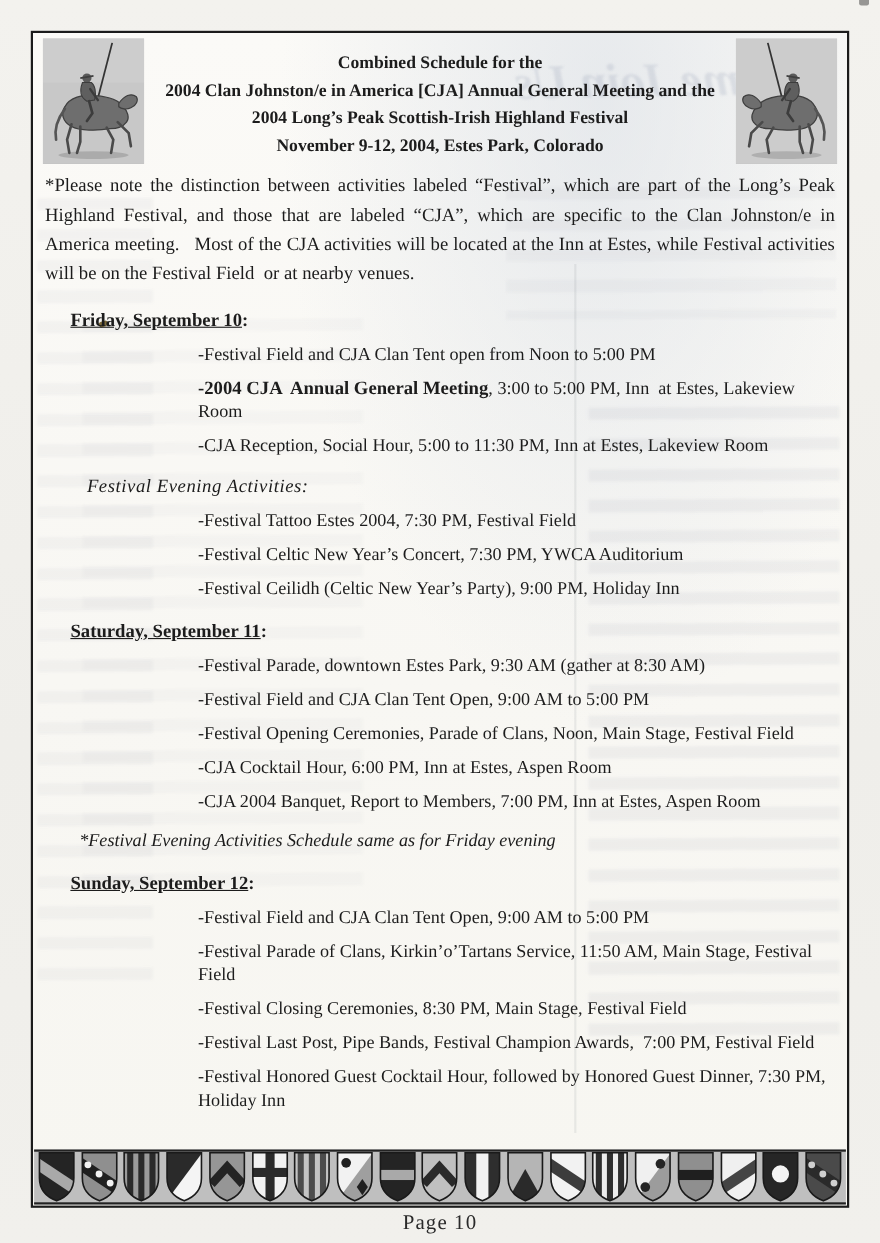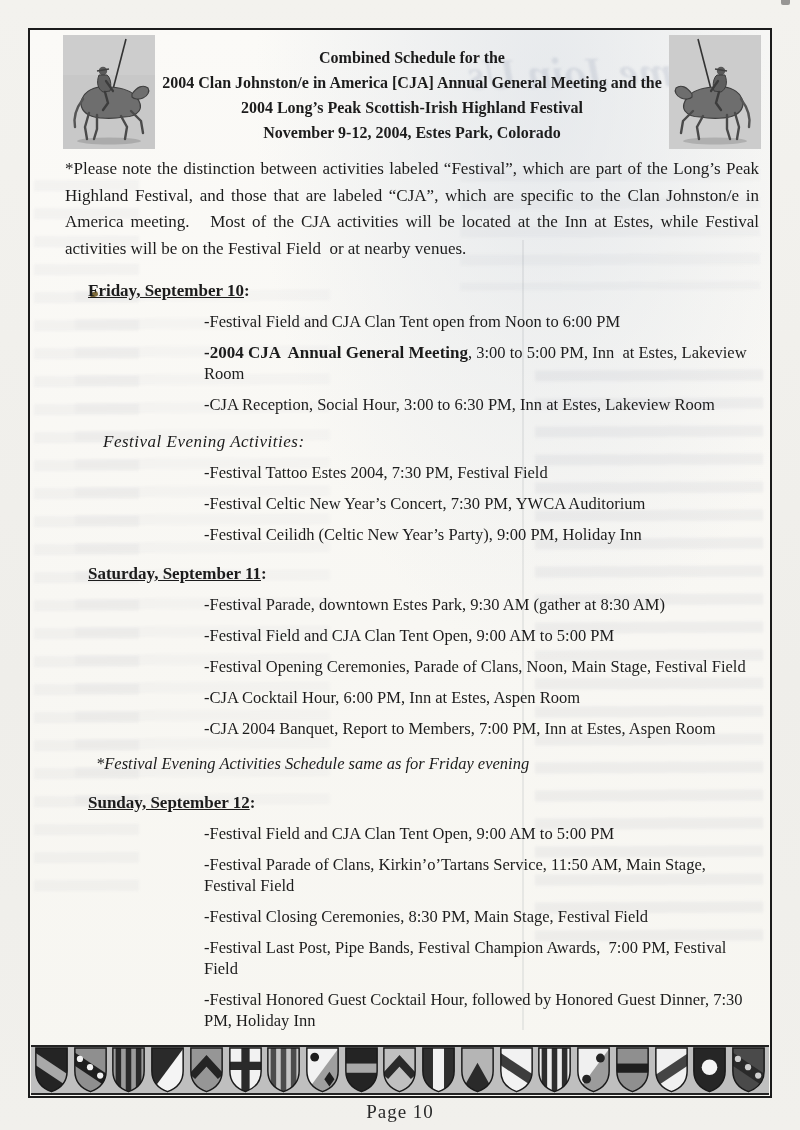--- a/index.html
+++ b/index.html
@@ -16,21 +16,20 @@
     background:linear-gradient(180deg,#f3f2ee 0%,#efeeea 60%,#f1f0ec 100%);
   }
   .frame{
     position:absolute;left:28px;top:28px;width:744px;height:1070px;
     box-sizing:border-box;
     border:2.5px solid #1b1b1b;
     background:
       radial-gradient(ellipse at 70% 6%, rgba(214,220,228,.55) 0%, rgba(255,255,255,0) 40%),
       linear-gradient(180deg,#fbfaf7 0%,#f8f7f3 55%,#f7f6f1 100%);
     overflow:hidden;
-    padding-left:24px;
   }
   
   .ghost{position:absolute;pointer-events:none;}
   .ghost-title{
     left:370px;top:18px;width:340px;height:60px;
     font-weight:bold;font-style:italic;font-size:44px;
     color:rgba(135,145,170,.20);
     transform:scaleX(-1) rotate(1deg);
     filter:blur(1.2px);
     text-align:center;white-space:nowrap;
@@ -152,23 +151,23 @@
           <path d="M43,46 L50,56" stroke="#3c3c3c" stroke-width="2.2" stroke-linecap="round"></path>
           <path d="M42,57 L45,68 L40,75" fill="none" stroke="#3c3c3c" stroke-width="2.4" stroke-linecap="round"></path>
         </svg>
       </div>
     </div>
 
     <p class="intro">*Please note the distinction between activities labeled “Festival”, which are part of the Long’s Peak Highland Festival, and those that are labeled “CJA”, which are specific to the Clan Johnston/e in America meeting.   Most of the CJA activities will be located at the Inn at Estes, while Festival activities will be on the Festival Field  or at nearby venues.</p>
 
     <div id="schedule">
         <div class="sec-heading"><span class="underlined">Friday, September 10</span><span>:</span></div>
-        <div class="event"><span class="ev-text">-Festival Field and CJA Clan Tent open from Noon to 6:00 PM</span></div>
+        <div class="event"><span class="ev-text">-Festival Field and CJA Clan Tent open from Noon to 5:00 PM</span></div>
         <div class="event"><span class="ev-bold">-2004 CJA  Annual General Meeting</span><span class="ev-text">, 3:00 to 5:00 PM, Inn  at Estes, Lakeview Room</span></div>
-        <div class="event"><span class="ev-text">-CJA Reception, Social Hour, 3:00 to 6:30 PM, Inn at Estes, Lakeview Room</span></div>
+        <div class="event"><span class="ev-text">-CJA Reception, Social Hour, 5:00 to 11:30 PM, Inn at Estes, Lakeview Room</span></div>
         <div class="sec-heading-italic">Festival Evening Activities:</div>
         <div class="event"><span class="ev-text">-Festival Tattoo Estes 2004, 7:30 PM, Festival Field</span></div>
         <div class="event"><span class="ev-text">-Festival Celtic New Year’s Concert, 7:30 PM, YWCA Auditorium</span></div>
         <div class="event"><span class="ev-text">-Festival Ceilidh (Celtic New Year’s Party), 9:00 PM, Holiday Inn</span></div>
         <div class="sec-heading"><span class="underlined">Saturday, September 11</span><span>:</span></div>
         <div class="event"><span class="ev-text">-Festival Parade, downtown Estes Park, 9:30 AM (gather at 8:30 AM)</span></div>
         <div class="event"><span class="ev-text">-Festival Field and CJA Clan Tent Open, 9:00 AM to 5:00 PM</span></div>
         <div class="event"><span class="ev-text">-Festival Opening Ceremonies, Parade of Clans, Noon, Main Stage, Festival Field</span></div>
         <div class="event"><span class="ev-text">-CJA Cocktail Hour, 6:00 PM, Inn at Estes, Aspen Room</span></div>
         <div class="event"><span class="ev-text">-CJA 2004 Banquet, Report to Members, 7:00 PM, Inn at Estes, Aspen Room</span></div>

